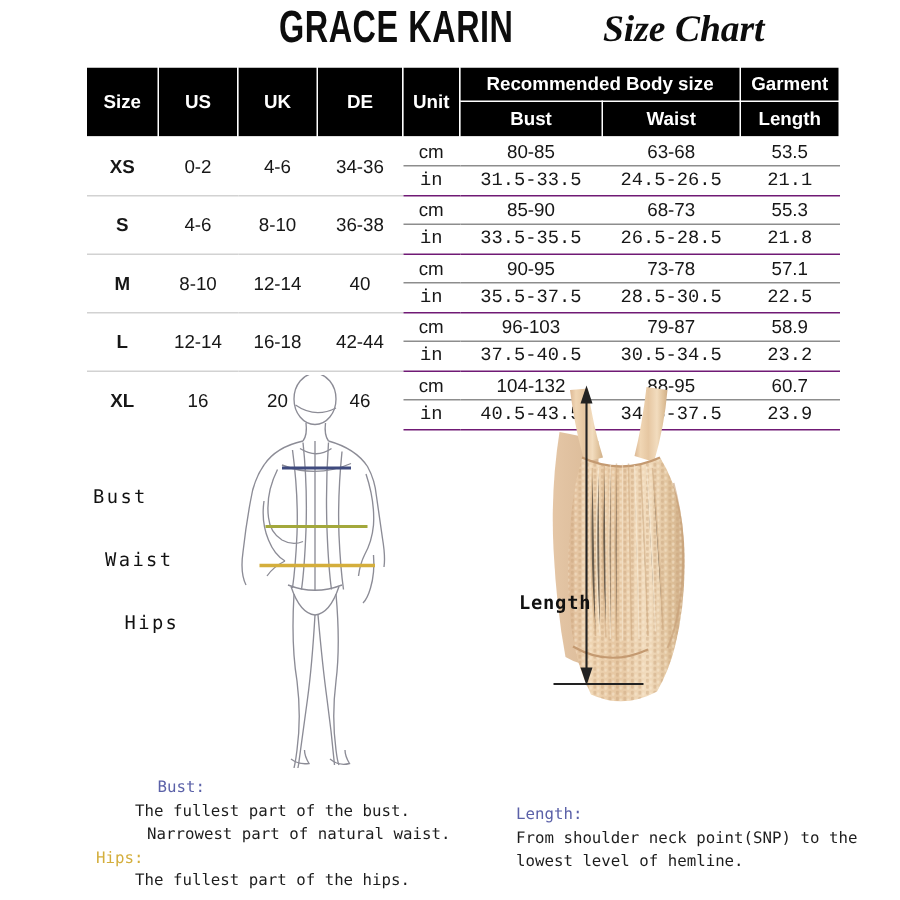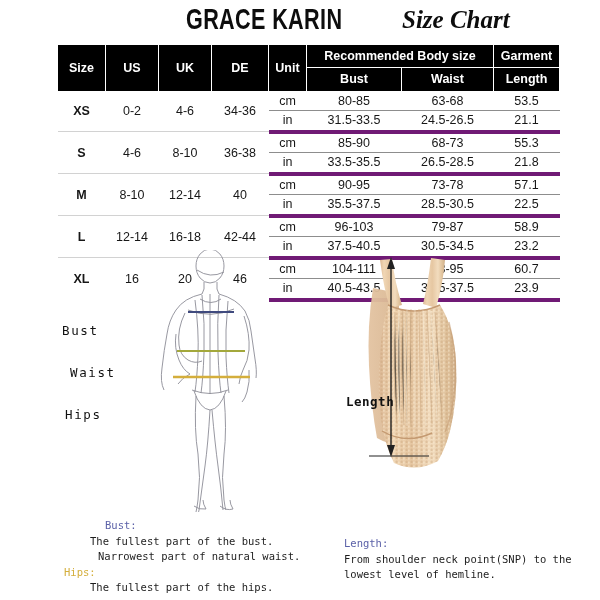--- a/index.html
+++ b/index.html
@@ -108,21 +108,21 @@
   }
   
   tr.row-cm td { border-top: 1px solid #d2d2d2; }
   tr.row-cm td.grp { border-top: 1px solid #d2d2d2; }
   tr.row-in td { border-bottom: 1px solid #c9c9c9; }
   tr.row-cm td.metric,
   tr.row-cm td.unitcell { border-top: 1px solid #8d8d8d; }
   tr.row-in td.metric,
   tr.row-in td.unitcell { border-top: 1px solid #8d8d8d; }
   tr.row-in td.metric,
-  tr.row-in td.unitcell { border-bottom: 4px solid #701a75; }
+  tr.row-in td.unitcell { border-bottom: 1px solid #701a75; font-family: Liberation Mono, monospace; }
   td.grp { vertical-align: middle; }
 
   
   .illus {
     position: absolute;
     left: 0;
     top: 250px;
     width: 600px;
     height: 268px;
   }
@@ -131,21 +131,21 @@
     left: 62px;
     top: 60px;
     font-family: "DejaVu Sans Mono", "Liberation Mono", monospace;
     font-size: 12.5px;
     color: #111111;
     letter-spacing: 1.6px;
     line-height: 42px;
   }
   .mannequin-labels div { white-space: nowrap; }
   .lbl-waist { margin-left: 8px; }
-  .lbl-hips  { margin-left: 3px; }
+  .lbl-hips  { margin-left: 21px; }
 
   .mannequin-svg {
     position: absolute;
     left: 140px;
     top: 0px;
   }
   .garment-svg {
     position: absolute;
     left: 345px;
     top: 2px;
@@ -294,21 +294,21 @@
           <td class="inval metric">37.5-40.5</td>
           <td class="inval metric">30.5-34.5</td>
           <td class="inval metric">23.2</td>
         </tr>
         <tr class="row-cm">
           <td class="sizecell grp" rowspan="2">XL</td>
           <td class="plaincell grp" rowspan="2">16</td>
           <td class="plaincell grp" rowspan="2">20</td>
           <td class="plaincell grp" rowspan="2">46</td>
           <td class="unitcell metric">cm</td>
-          <td class="cmval metric">104-111</td>
+          <td class="cmval metric">104-132</td>
           <td class="cmval metric">88-95</td>
           <td class="cmval metric">60.7</td>
         </tr>
         <tr class="row-in">
           <td class="unitcell metric">in</td>
           <td class="inval metric">40.5-43.5</td>
           <td class="inval metric">34.5-37.5</td>
           <td class="inval metric">23.9</td>
         </tr>
       </tbody>

